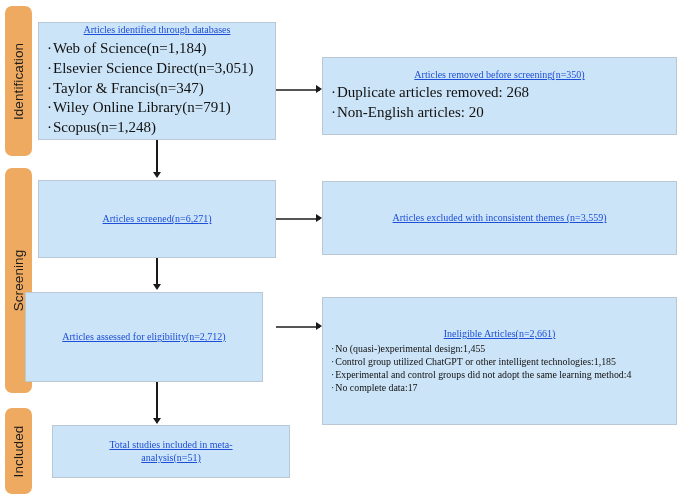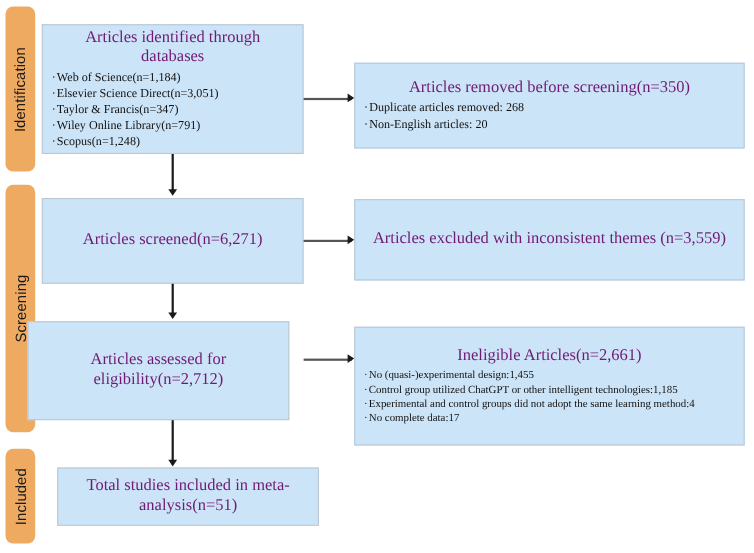--- a/index.html
+++ b/index.html
@@ -42,34 +42,35 @@
     background: #cce4f7;
     border: 1px solid #b9c8d4;
     box-sizing: border-box;
     display: flex;
     flex-direction: column;
     justify-content: center;
     padding: 4px 8px;
   }
   .box-title {
     text-align: center;
-    font-size: 15px;
-    color: #701a75;
+    font-size: 10px;
+    color: #1d4ed8;
     line-height: 1.18;
+    text-decoration: underline;
   }
   .box-title.tight {
     margin-bottom: 1px;
   }
   .box-list {
     list-style: none;
     margin: 2px 0 0 0;
     padding: 0;
   }
   .box-list li {
-    font-size: 11px;
+    font-size: 15px;
     color: #111111;
     line-height: 1.32;
     white-space: nowrap;
   }
   .box-list li::before {
     content: "\00B7";
     margin-right: 1px;
   }
   .box-list.indented {
     padding-left: 18px;
@@ -159,21 +160,21 @@
   <div class="h-line" style="left:276px; top:218px; width:44px;"></div>
   <div class="h-arrowhead" style="left:316px; top:214px;"></div>
 
   <div class="v-line" style="left:156px; top:258px; width:1.6px; height:28px;"></div>
   <div class="v-arrowhead" style="left:153px; top:284px;"></div>
 
   <div class="flow-box" style="left:25px; top:292px; width:238px; height:90px;">
     <div class="box-title">Articles assessed for eligibility(n=2,712)</div>
   </div>
 
-  <div class="flow-box" style="left:322px; top:297px; width:355px; height:108px;">
+  <div class="flow-box" style="left:322px; top:297px; width:355px; height:128px;">
     <div class="box-title">Ineligible Articles(n=2,661)</div>
     <ul class="box-list tiny">
       <li>No (quasi-)experimental design:1,455</li>
       <li>Control group utilized ChatGPT or other intelligent technologies:1,185</li>
       <li>Experimental and control groups did not adopt the same learning method:4</li>
       <li>No complete data:17</li>
     </ul>
   </div>
 
   <div class="h-line" style="left:276px; top:326px; width:44px;"></div>

